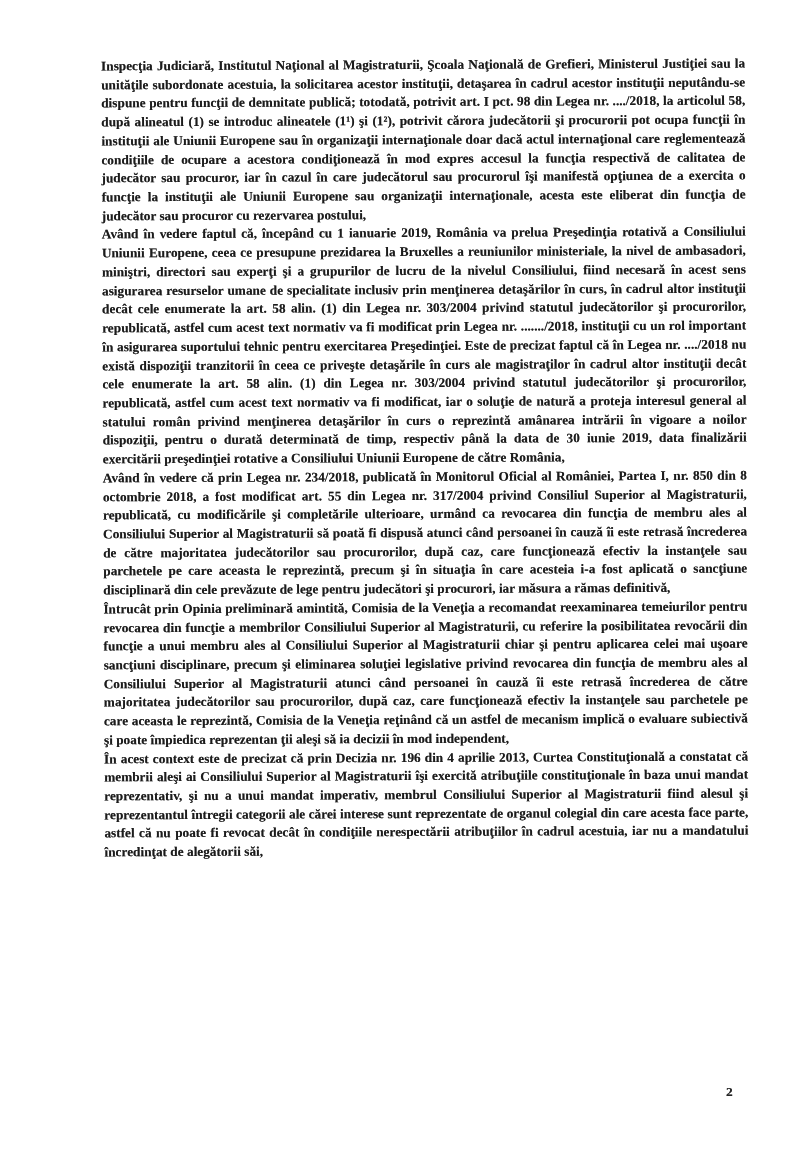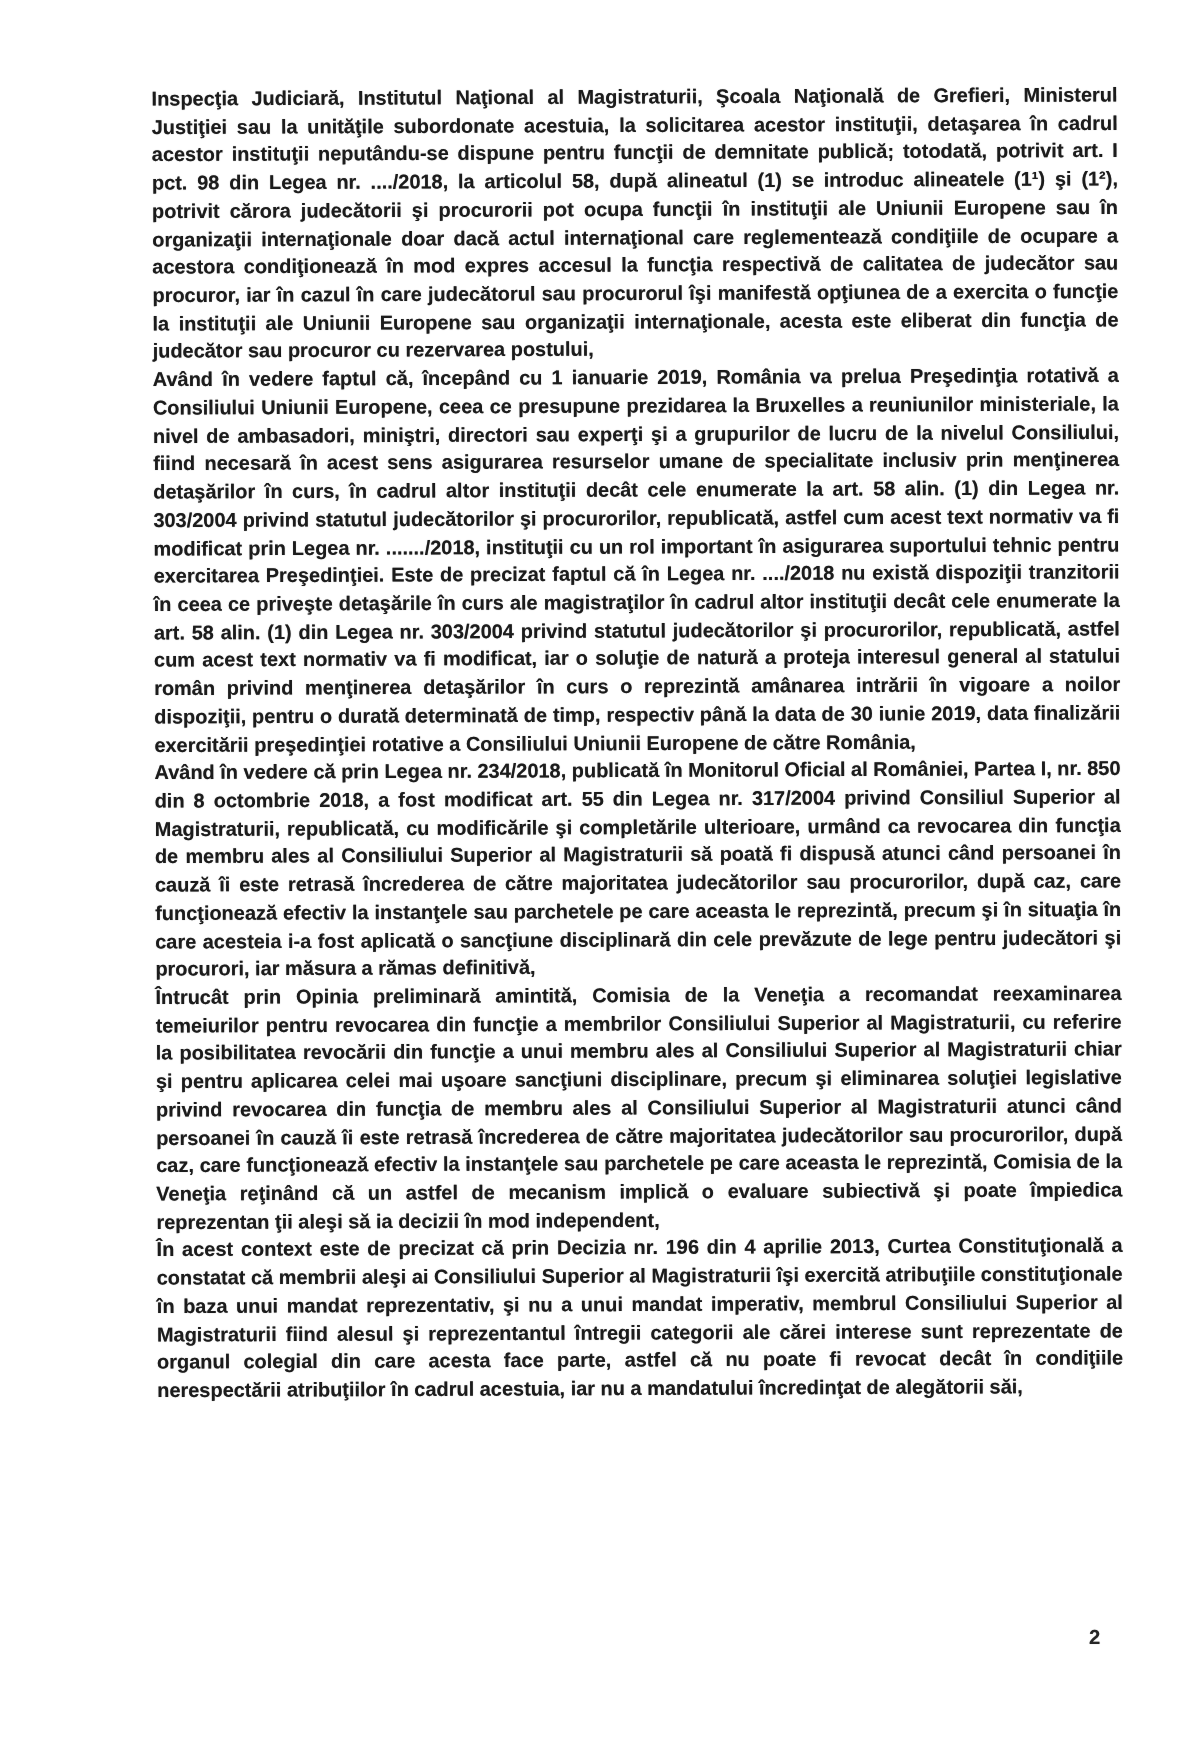--- a/index.html
+++ b/index.html
@@ -8,21 +8,21 @@
     width: 800px;
     height: 1170px;
     background: #ffffff;
     overflow: hidden;
   }
   .page {
     position: relative;
     width: 800px;
     height: 1170px;
     background: #ffffff;
-    font-family: Liberation Sans, sans-serif;
+    font-family: Liberation Serif, serif;
   }
   .text-block {
     position: absolute;
     left: 101px;
     top: 56px;
     width: 644px;
     transform: rotate(-0.25deg);
     transform-origin: 50% 0;
     color: #1c1c1c;
     font-size: 13.3px;

